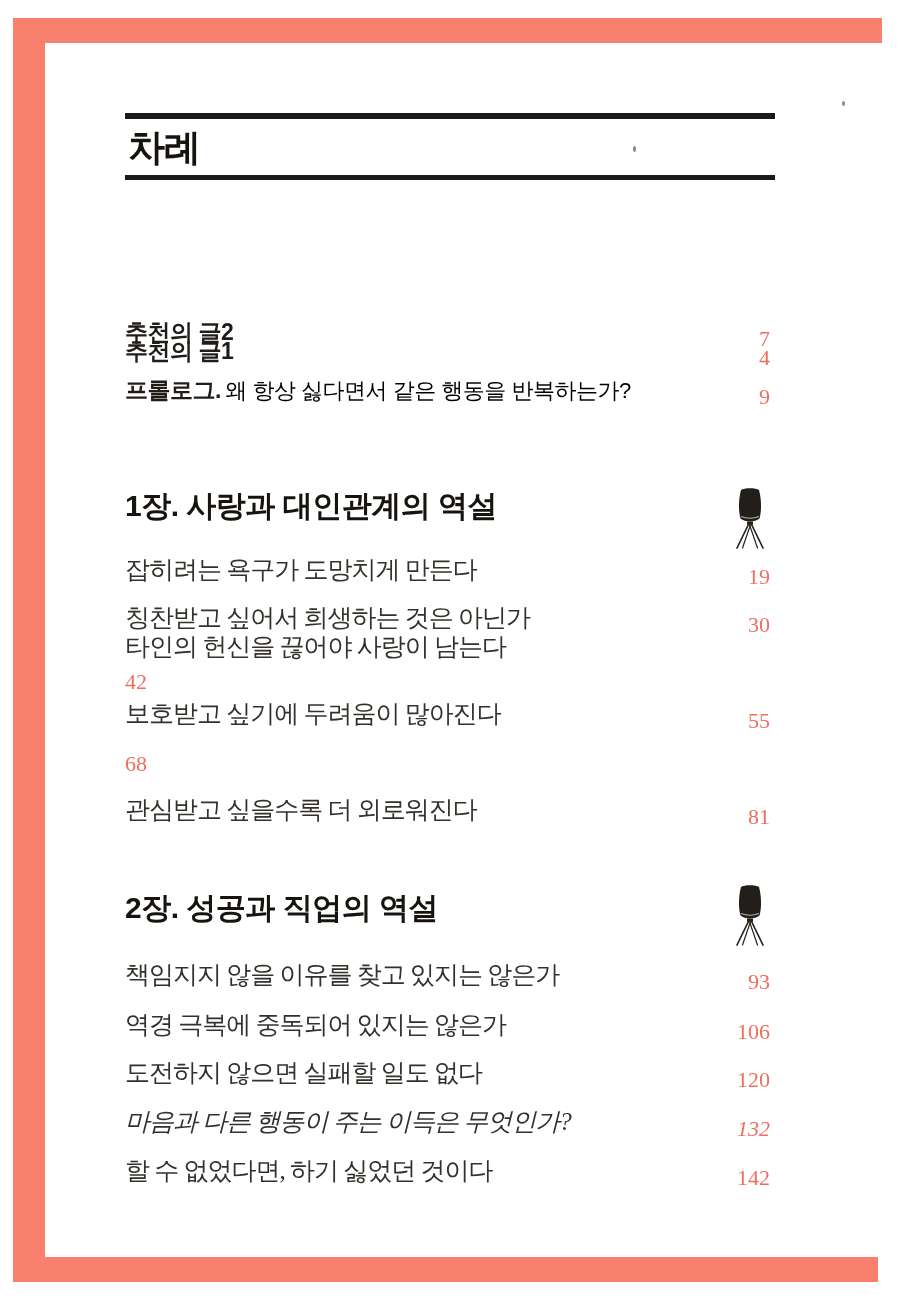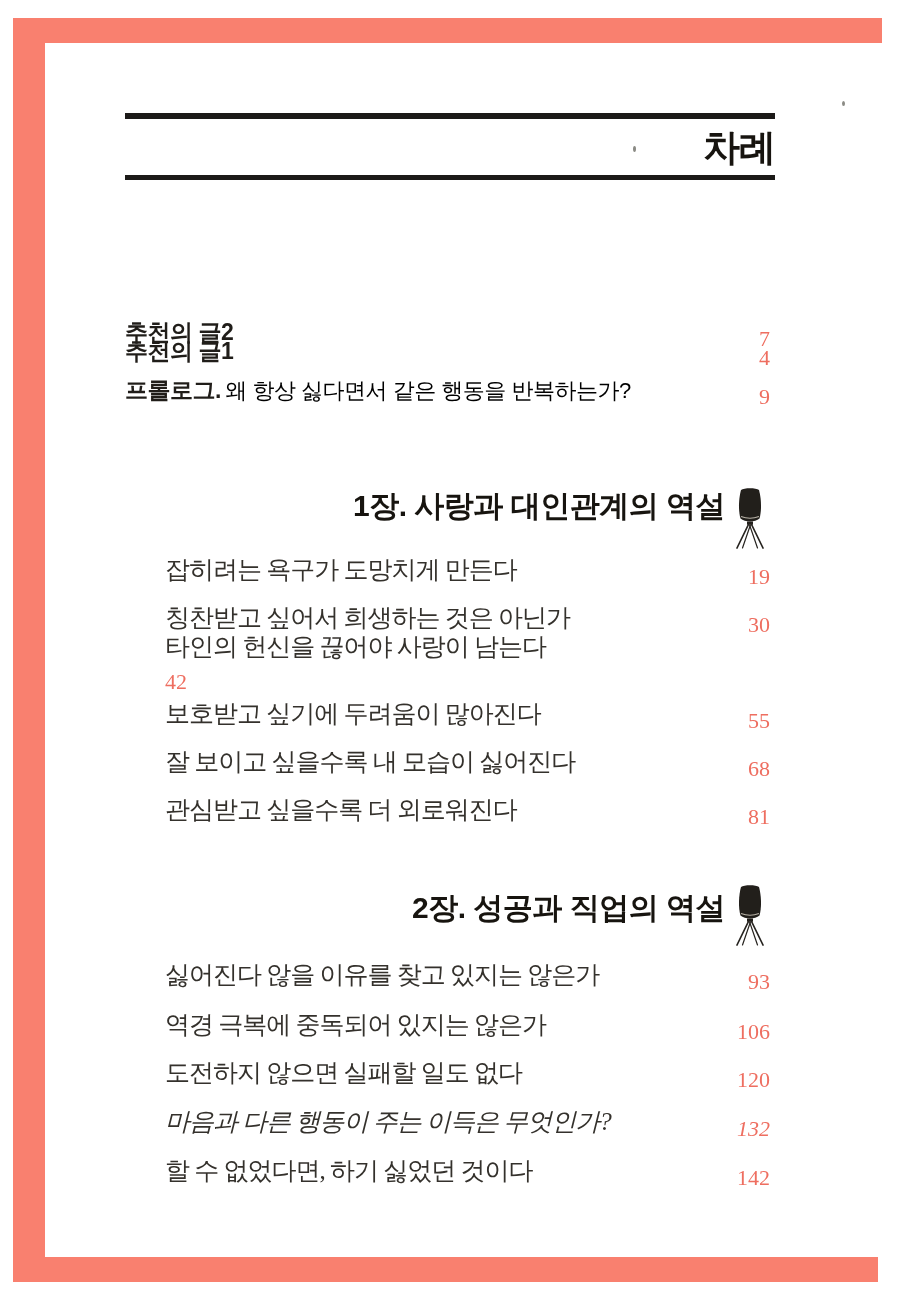--- a/index.html
+++ b/index.html
@@ -1,19 +1,19 @@
 <!DOCTYPE html>
 <html><head>
 <meta charset="utf-8">
 <style>
   * { margin:0; padding:0; box-sizing:border-box; }
   html,body { background:#ffffff; }
   .page {
     position:relative; width:900px; height:1303px; background:#ffffff;
-    font-family:"Liberation Sans","DejaVu Sans",sans-serif; overflow:hidden;text-align:right;
+    font-family:"Liberation Sans","DejaVu Sans",sans-serif; overflow:hidden;
   }
   
   .frame-top    { position:absolute; left:13px; top:18px;   width:869px; height:25px; background:var(--frame); }
   .frame-left   { position:absolute; left:13px; top:18px;   width:32px;  height:1264px; background:var(--frame); }
   .frame-bottom { position:absolute; left:13px; top:1257px; width:865px; height:25px; background:var(--frame); }
 
   .title-block { position:absolute; left:125px; top:113px; width:650px; }
   .rule { height:6px; background:#1c1a18; }
   .rule.thin { height:5px; }
   .page-title {
@@ -22,21 +22,21 @@
   }
 
   .toc-row {
     position:absolute; left:125px; width:645px;
     display:flex; justify-content:space-between; align-items:baseline;
   }
   .fm-label { font-size:23px; font-weight:700; color:#201d19; letter-spacing:-0.5px; white-space:nowrap; }
   .fm-sub   { font-size:22px; font-weight:400; color:#000000; letter-spacing:-0.5px; }
   .item-label {
     font-family:"Liberation Serif","DejaVu Serif",serif;
-    font-size:25px; color:#34312c; letter-spacing:-1px; white-space:nowrap;margin-left:40px;
+    font-size:25px; color:#34312c; letter-spacing:-1px; white-space:nowrap;
   }
   .page-num {
     font-family:"Liberation Serif","DejaVu Serif",serif;
     font-size:22px; color:var(--num); position:relative; top:6px;
   }
   .chapter-heading {
     position:absolute; left:125px; width:600px;
     font-size:30px; font-weight:800; color:#17140f; letter-spacing:-0.5px; white-space:nowrap;
   }
   .chair { position:absolute; left:732px; width:36px; height:62px; }
@@ -104,21 +104,20 @@
     </div>
     <div class="toc-row" style="top:630px;flex-direction:column;">
       <span class="item-label">타인의 헌신을 끊어야 사랑이 남는다</span>
       <span class="page-num">42</span>
     </div>
     <div class="toc-row" style="top:697px;">
       <span class="item-label">보호받고 싶기에 두려움이 많아진다</span>
       <span class="page-num">55</span>
     </div>
     <div class="toc-row" style="top:745px;">
-      <span class="item-label">잘 보이고 싶을수록 내 모습이 싫어진다</span>
       <span class="page-num">68</span>
     </div>
     <div class="toc-row" style="top:793px;gap:44px;">
       <span class="item-label">관심받고 싶을수록 더 외로워진다</span>
       <span class="page-num">81</span>
     </div>
   </div>
 
   <div>
     <div class="chapter-heading" style="top:888px;">2장. 성공과 직업의 역설</div>
@@ -131,21 +130,21 @@
           <path d="M15.7,37 L4,61"></path>
           <path d="M18.3,37 L30,61"></path>
         </g>
         <g stroke="#26231f" stroke-width="1.2" stroke-linecap="round">
           <path d="M16.6,38 L24.5,61"></path>
           <path d="M17.4,38 L9.5,61"></path>
         </g>
       </svg>
     </div>
     <div class="toc-row" style="top:958px;">
-      <span class="item-label">싫어진다 않을 이유를 찾고 있지는 않은가</span>
+      <span class="item-label">책임지지 않을 이유를 찾고 있지는 않은가</span>
       <span class="page-num">93</span>
     </div>
     <div class="toc-row" style="top:1008px;">
       <span class="item-label">역경 극복에 중독되어 있지는 않은가</span>
       <span class="page-num">106</span>
     </div>
     <div class="toc-row" style="top:1056px;">
       <span class="item-label">도전하지 않으면 실패할 일도 없다</span>
       <span class="page-num">120</span>
     </div>

